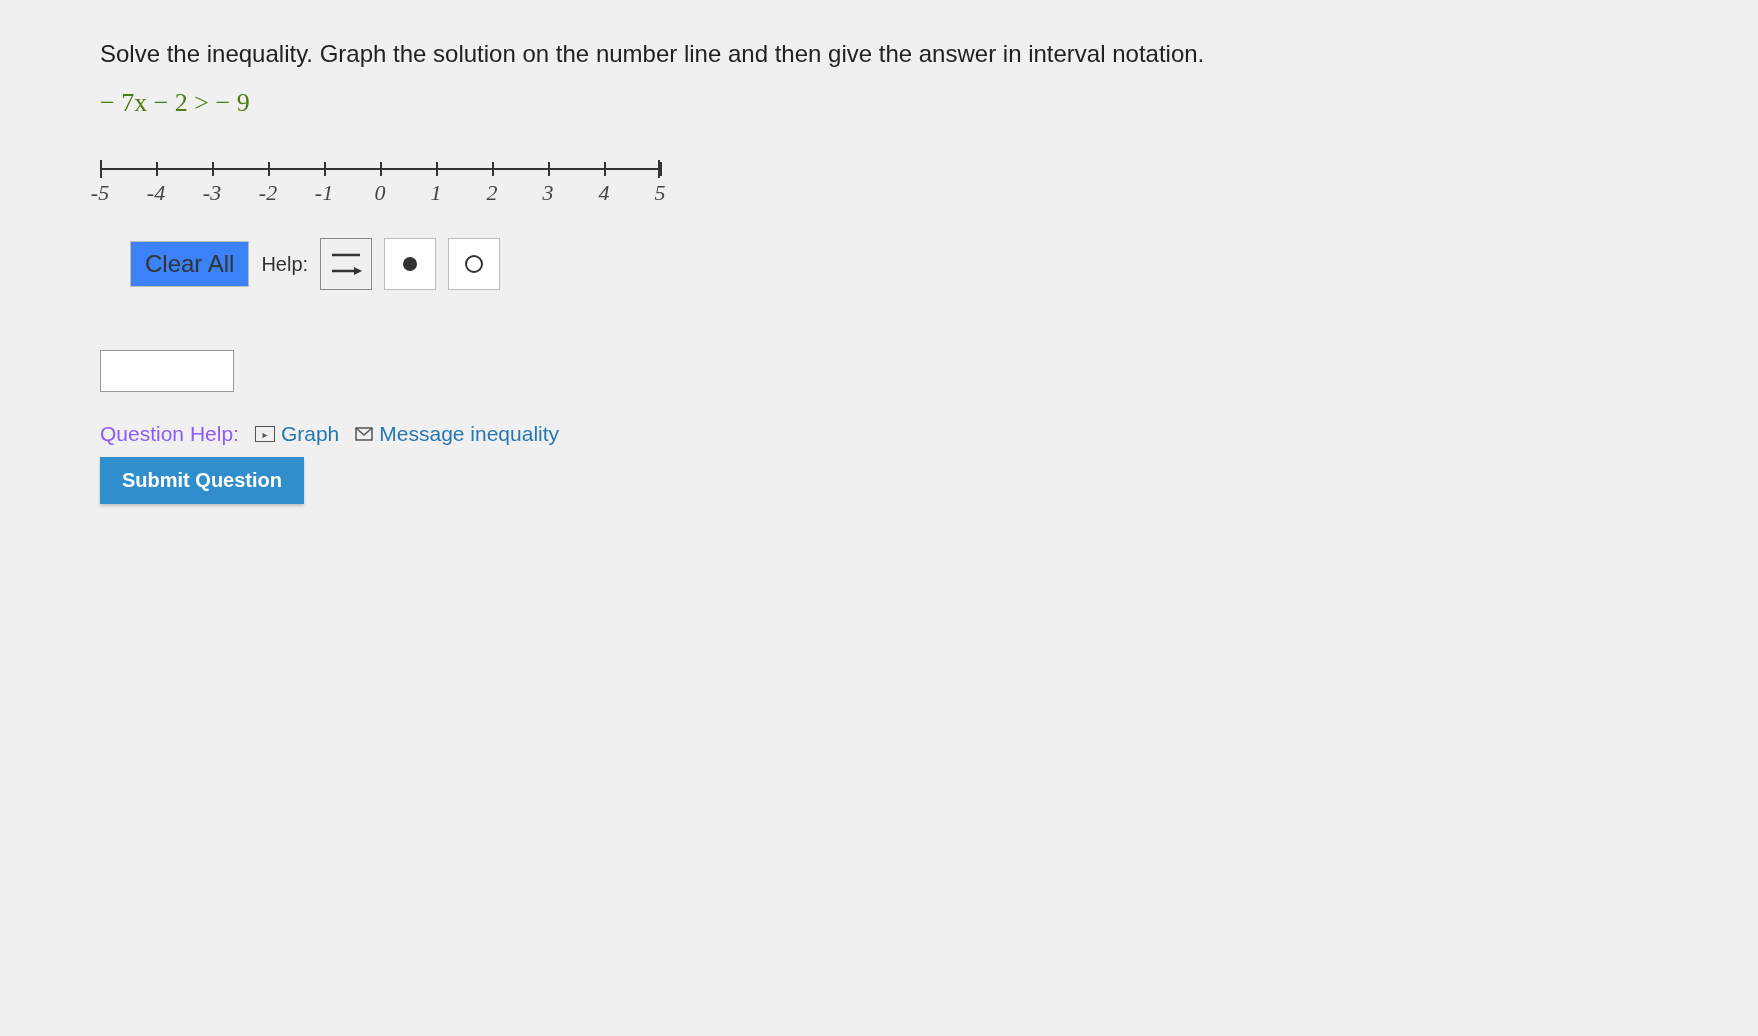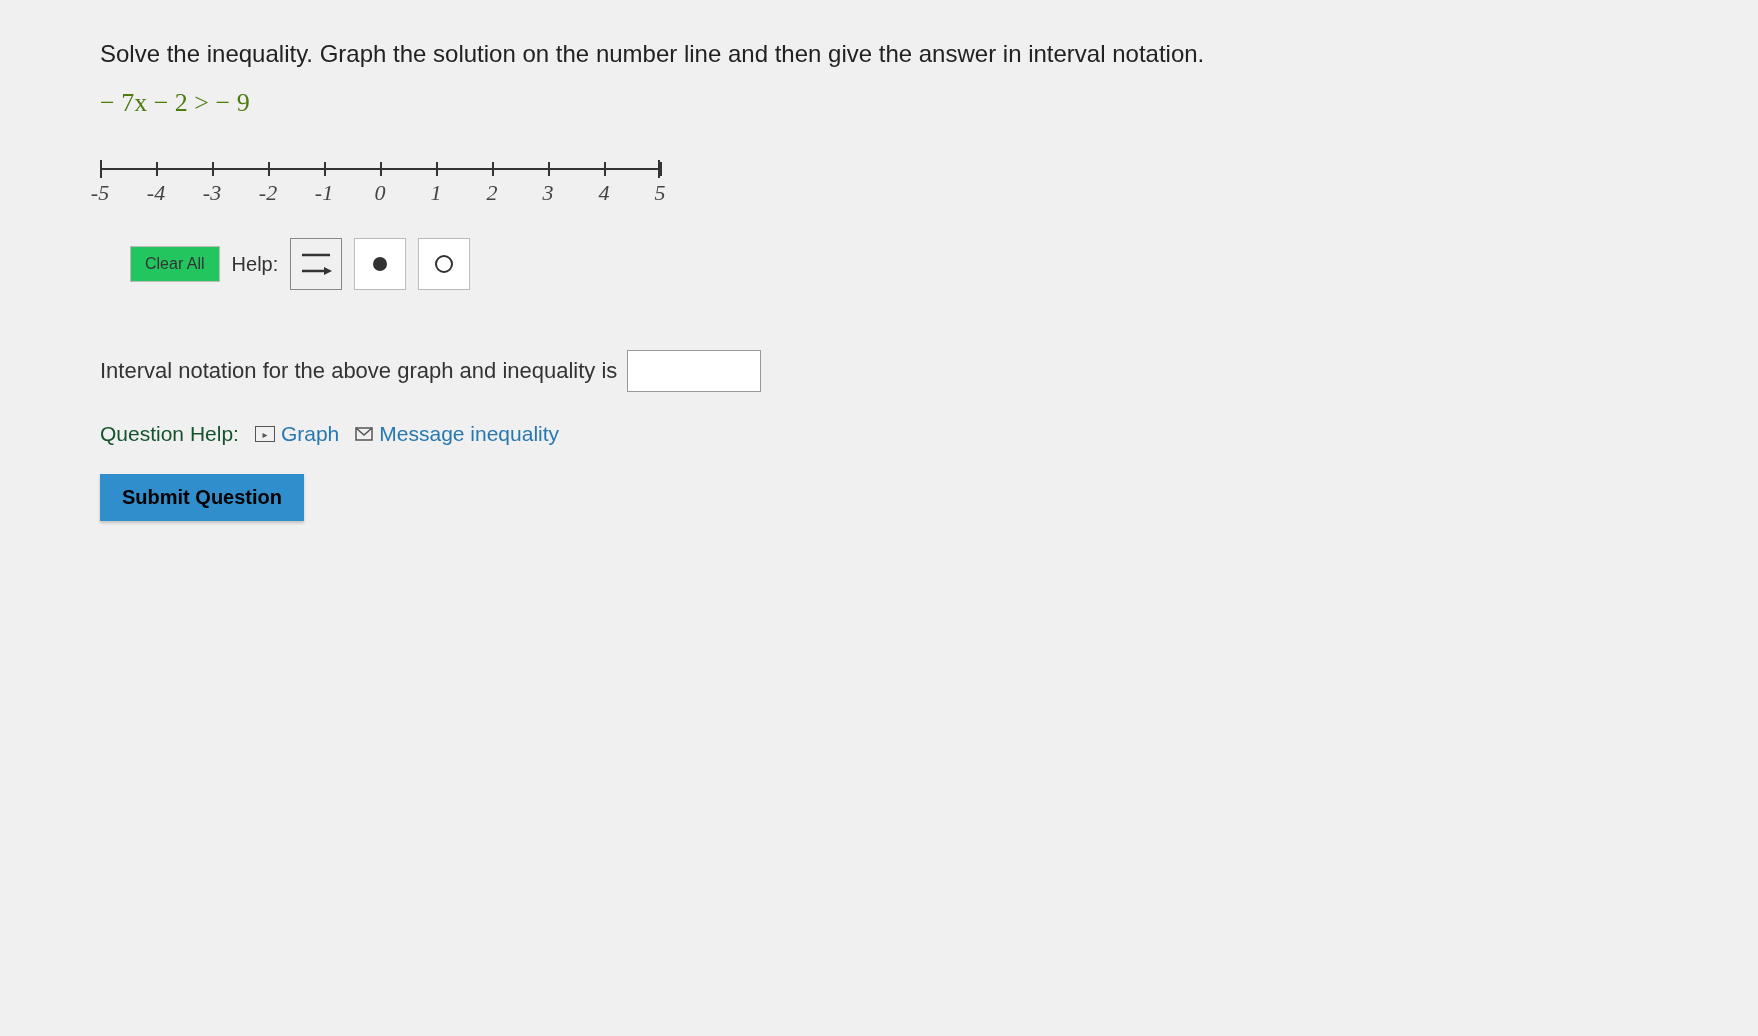--- a/index.html
+++ b/index.html
@@ -71,23 +71,23 @@
     }
     .toolbar {
       display: flex;
       align-items: center;
       gap: 12px;
       margin-top: 20px;
       margin-left: 30px;
     }
     .clear-btn {
       border: 1px solid #bbb;
-      background: #22c55e;
+      background: #3b82f6;
       padding: 8px 14px;
-      font-size: 16px;
+      font-size: 24px;
       color: #333;
       cursor: pointer;
     }
     .draw-label {
       font-size: 20px;
       color: #333;
     }
     .tool-btn {
       border: 1px solid #bbb;
       background: #fff;
@@ -132,43 +132,43 @@
       font-size: 18px;
       padding: 2px 6px;
     }
     .help-row {
       margin-top: 30px;
       font-size: 21px;
       display: flex;
       align-items: center;
       gap: 16px;
     }
-    .help-label { color: #14532d; }
+    .help-label { color: #8b5cf6; }
     .help-link {
       color: #2878b0;
       cursor: pointer;
       display: flex;
       align-items: center;
       gap: 6px;
     }
     .help-icon-box {
       width: 18px;
       height: 14px;
       border: 1.5px solid #555;
       display: inline-flex;
       align-items: center;
       justify-content: center;
       font-size: 10px;
       color: #555;
     }
     .help-icon-mail svg { width: 18px; height: 14px; }
     .submit-btn {
-      margin-top: 28px;
+      margin-top: 11px;
       background: #2f8ecb;
-      color: #000000;
+      color: #ffffff;
       border: none;
       padding: 12px 22px;
       font-size: 20px;
       font-weight: bold;
       cursor: pointer;
       box-shadow: 0 2px 3px rgba(0,0,0,0.2);
     }
   </style>
 </head>
 <body>
@@ -225,21 +225,20 @@
   </button>
   <button class="tool-btn">
     <span class="dot-filled"></span>
   </button>
   <button class="tool-btn">
     <span class="dot-open"></span>
   </button>
 </div>
 
 <div class="interval-row">
-  <span>Interval notation for the above graph and inequality is</span>
   <input class="answer-input" type="text" value="" style="">
 </div>
 
 <div class="help-row">
   <span class="help-label">Question Help:</span>
   <span class="help-link">
     <span class="help-icon-box">▸</span>
     <span>Graph</span>
   </span>
   <span class="help-link">

